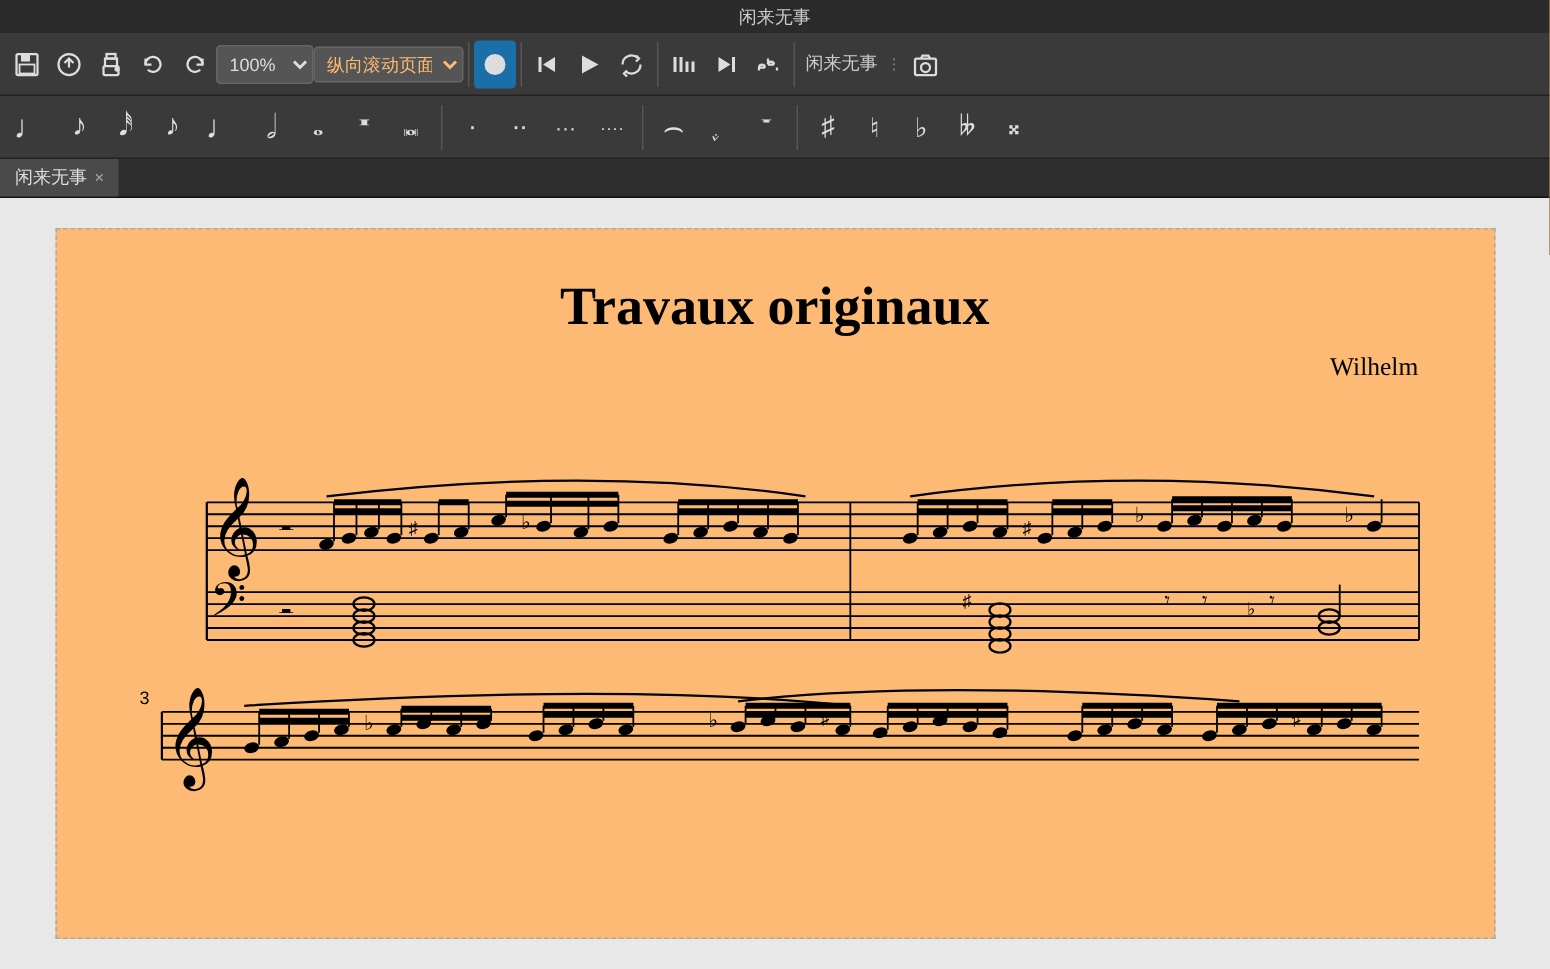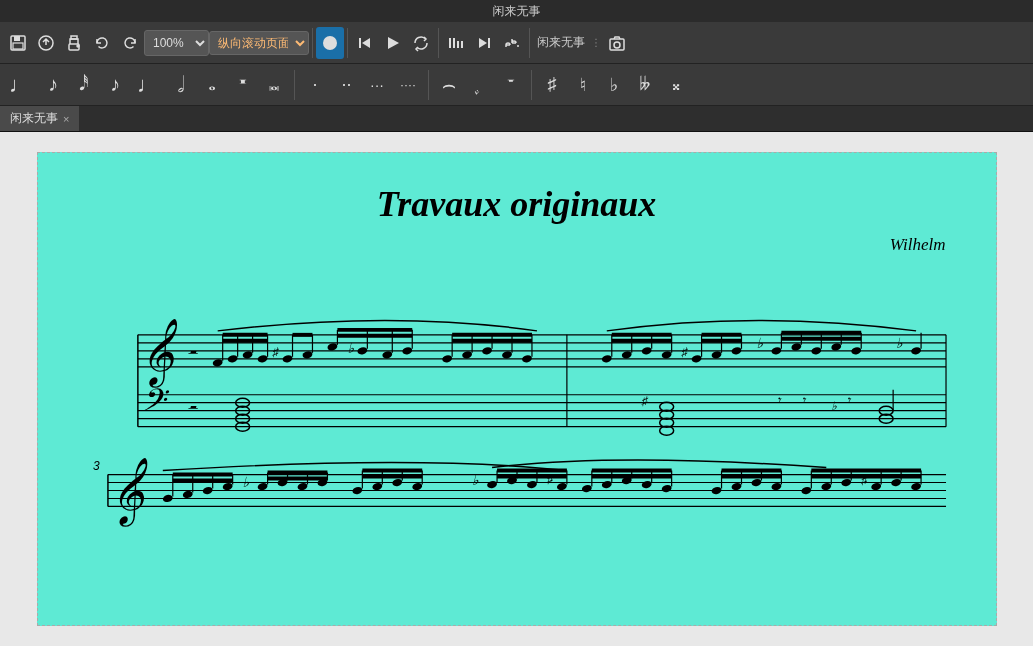--- a/index.html
+++ b/index.html
@@ -69,27 +69,26 @@
       background: #e8e8e8;
       flex: 1;
       overflow: hidden;
       display: flex;
       justify-content: center;
       padding: 20px;
       height: calc(646px - 22px - 42px - 42px - 26px);
     }
 
     .score-page {
-      background: #5eead4;
+      background: #fdba74;
       width: 960px;
       min-height: 400px;
       border: 1px dashed #aaa;
       position: relative;
       padding: 20px 40px;
-      font-style: italic;
     }
 
     .score-title {
       text-align: center;
       font-size: 36px;
       font-weight: bold;
       font-family: 'Times New Roman', serif;
       margin-bottom: 10px;
       padding-top: 10px;
     }

